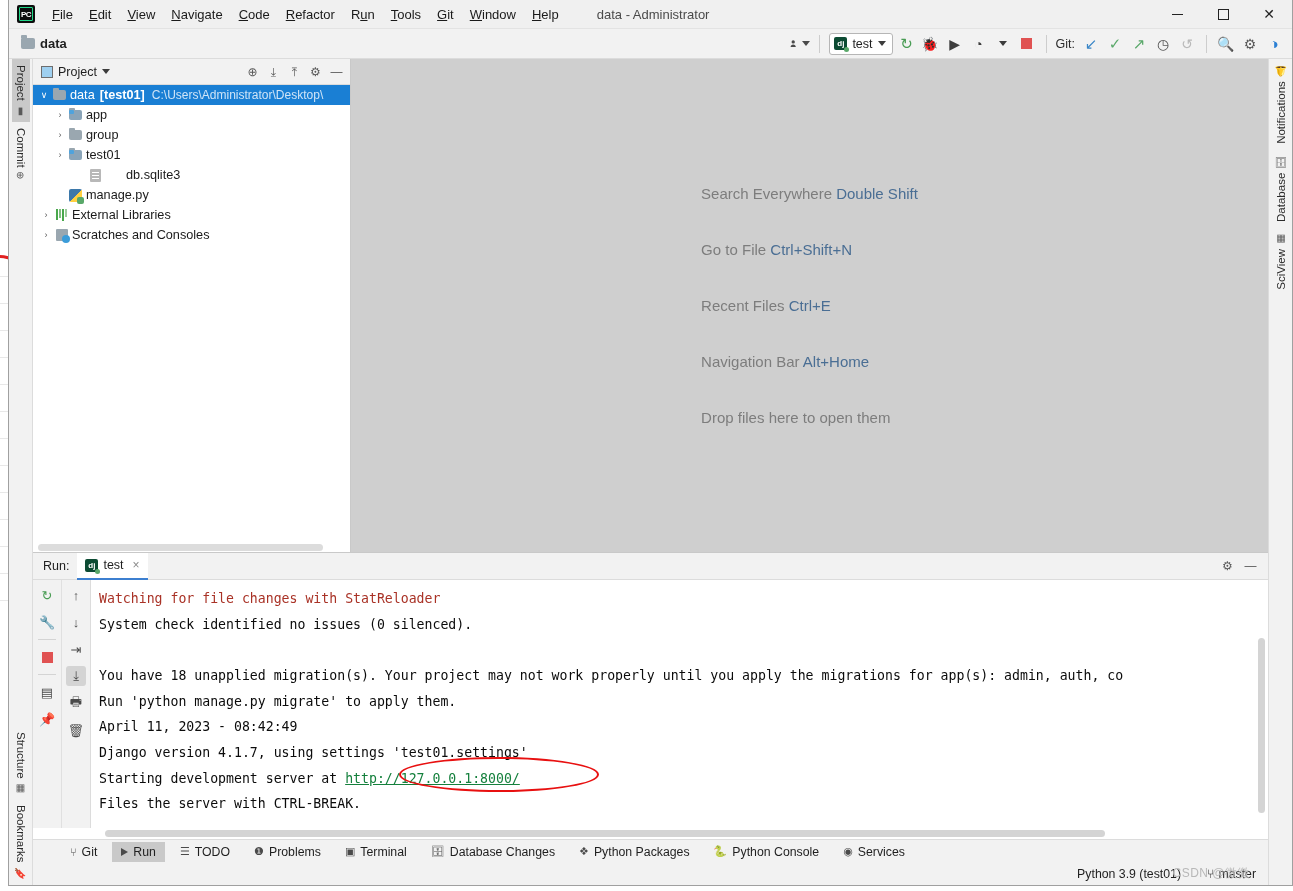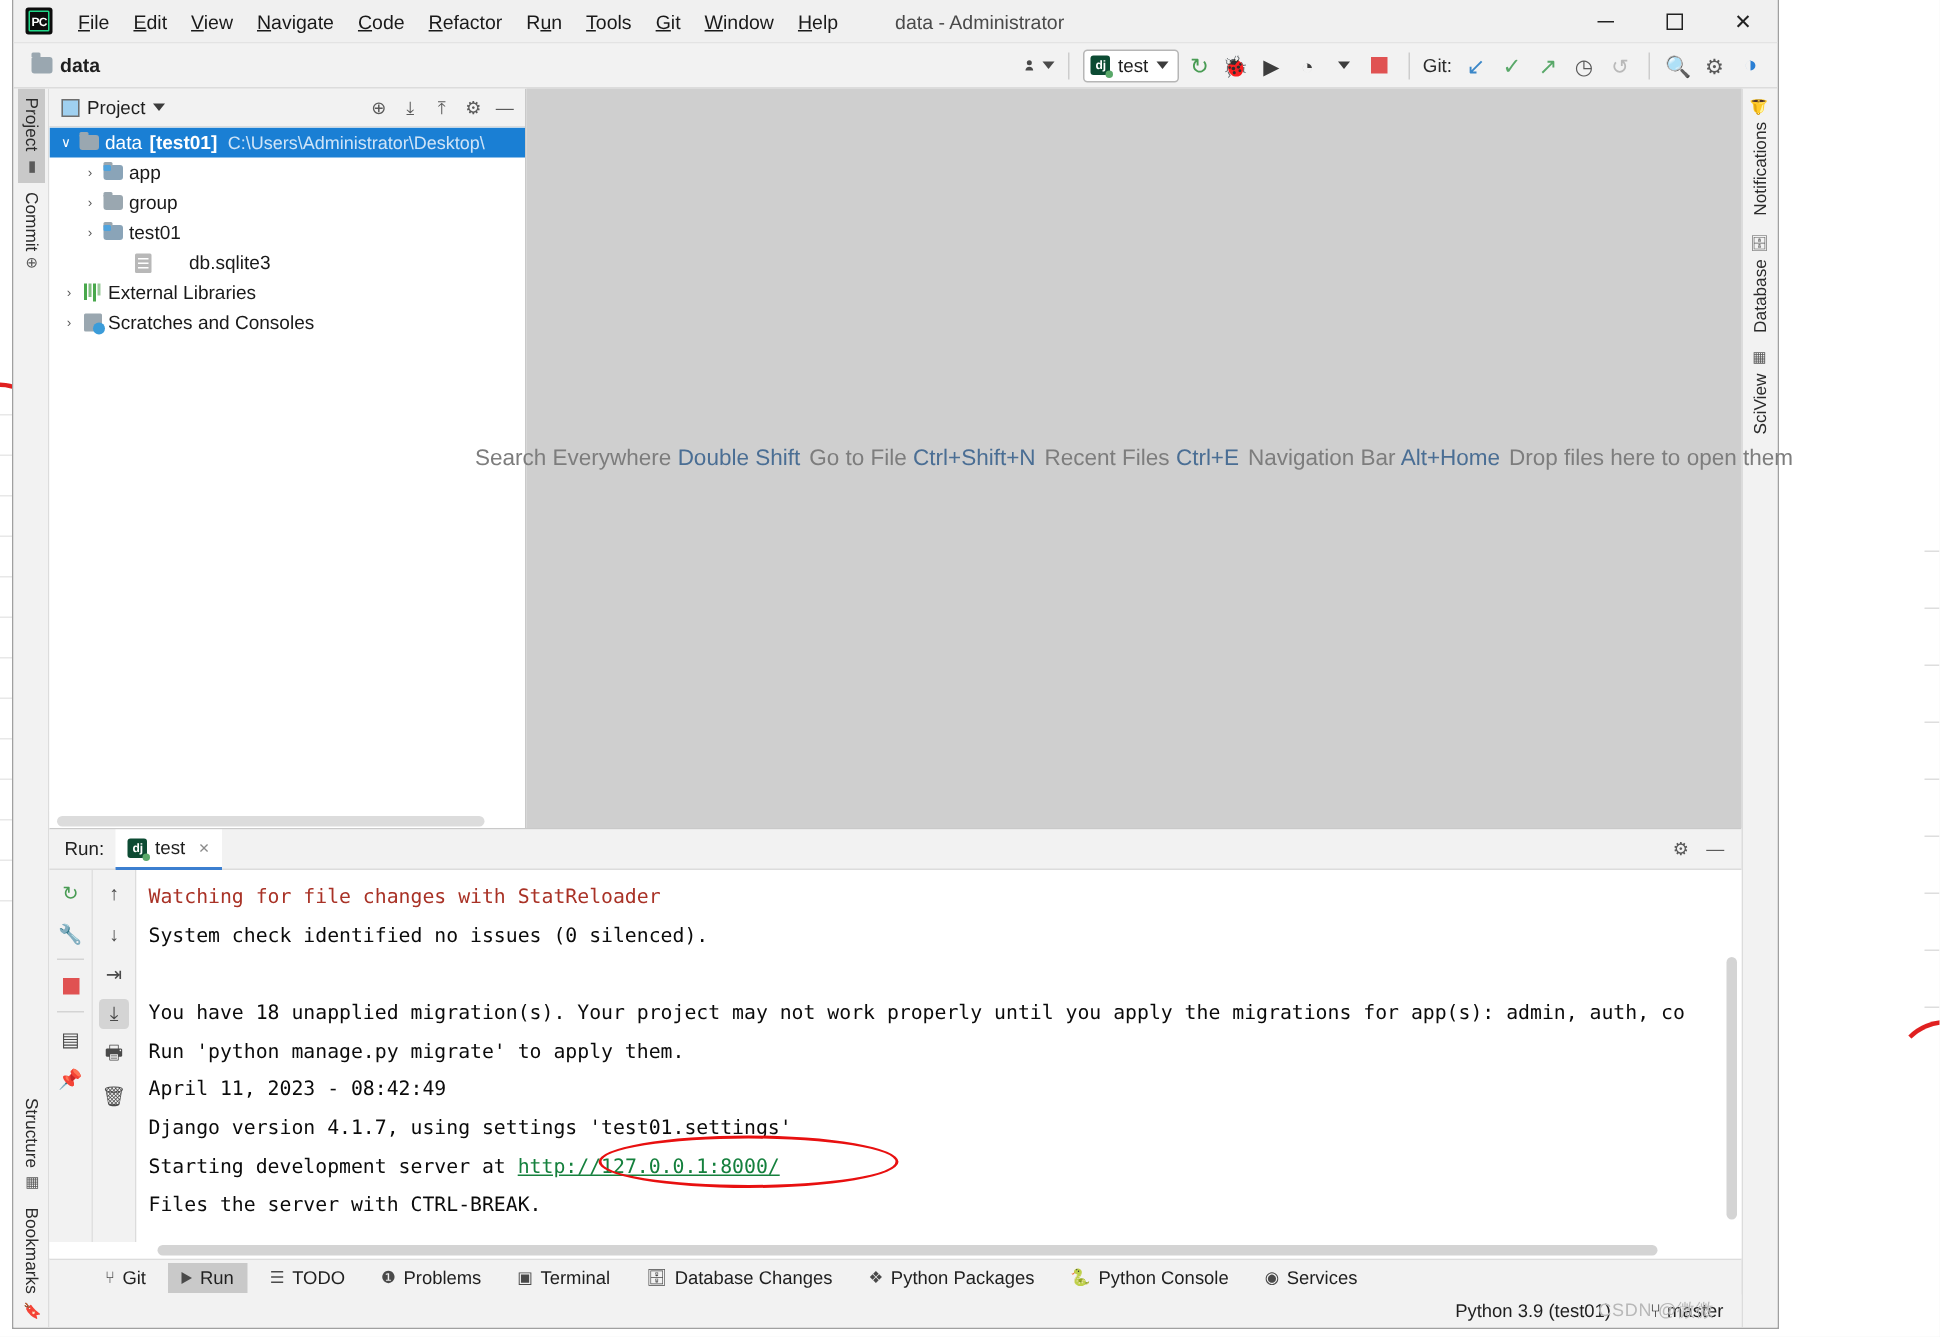--- a/index.html
+++ b/index.html
@@ -35,21 +35,21 @@
     border: 3px solid #e02020; border-radius: 50%;
     border-color: #e02020 #e02020 transparent transparent;
   }
   .bg-right-lines {
     position: absolute; right: 0; top: 330px; width: 10px; height: 340px;
   }
   .bg-right-lines div { height: 38px; border-bottom: 1px solid #dedede; }
 
   
   #ide {
-    position: absolute; left: 8px; top: 0; width: 1178px; height: 886px;
+    position: absolute; left: 8px; top: 0; width: 1285px; height: 886px;
     background: #f2f2f2;
     border: 1px solid #a0a0a0; border-top: none;
     display: flex; flex-direction: column;
   }
 
   
   .titlebar {
     height: 29px; background: #f0f0f0; display: flex; align-items: center;
     border-bottom: 1px solid #e3e3e3; position: relative;
   }
@@ -196,21 +196,21 @@
   .scr-ico{width:12px;height:12px;background:#9aa7b0;border-radius:1px;position:relative;}
   .scr-ico::after{content:"";position:absolute;right:-2px;bottom:-2px;width:8px;height:8px;background:#3b9cd9;border-radius:50%;}
   .pp-hscroll { height: 12px; background: #fff; position: relative; border-top: 1px solid #fff;}
   .pp-hscroll > i { position:absolute; left:5px; top:3px; height:7px; width:285px; background:#dcdcdc; border-radius:4px; display:block;}
 
   
   .editor-empty {
     flex: 1; background: #cfcfcf; display: flex; flex-direction: column;
     align-items: center; justify-content: center; min-width: 0; position: relative;
   }
-  .hint-list { display: flex; flex-direction: row; gap: 6px; }
+  .hint-list { display: flex; flex-direction: column; gap: 39px; }
   .hint { font-size: 15px; color: #7d7d7d; white-space: nowrap; }
   .hint b { color: #4a6e94; font-weight: normal; }
 
   
   .run-window { height: 303px; background: #fff; display: flex; flex-direction: column; border-top:1px solid #c9c9c9;}
   .run-head {
     height: 27px; background: #f2f2f2; display: flex; align-items: center;
     padding-left: 10px; gap: 8px; border-bottom: 1px solid #dcdcdc;
   }
   .run-label { font-size: 12.5px; color: #1f1f1f; }
@@ -458,20 +458,27 @@
               </div>
 
               <div class="trow" style="padding-left:20px;gap:20px;">
                 <span class="arrow"></span>
                 <span class="tico">
                     <i class="db-ico"></i>
                   </span>
                 <span class="tlabel">db.sqlite3</span>
               </div>
 
+              <div class="trow" style="padding-left:20px;">
+                <span class="arrow"></span>
+                <span class="tico">
+                    <i class="py-ico"></i>
+                  </span>
+                <span class="tlabel">manage.py</span>
+              </div>
 
               <div class="trow" style="padding-left:6px;">
                 <span class="arrow">›</span>
                 <span class="tico">
                     <i class="lib-ico">
                       <i></i>
                       <i></i>
                       <i></i>
                       <i></i>
                     </i>

